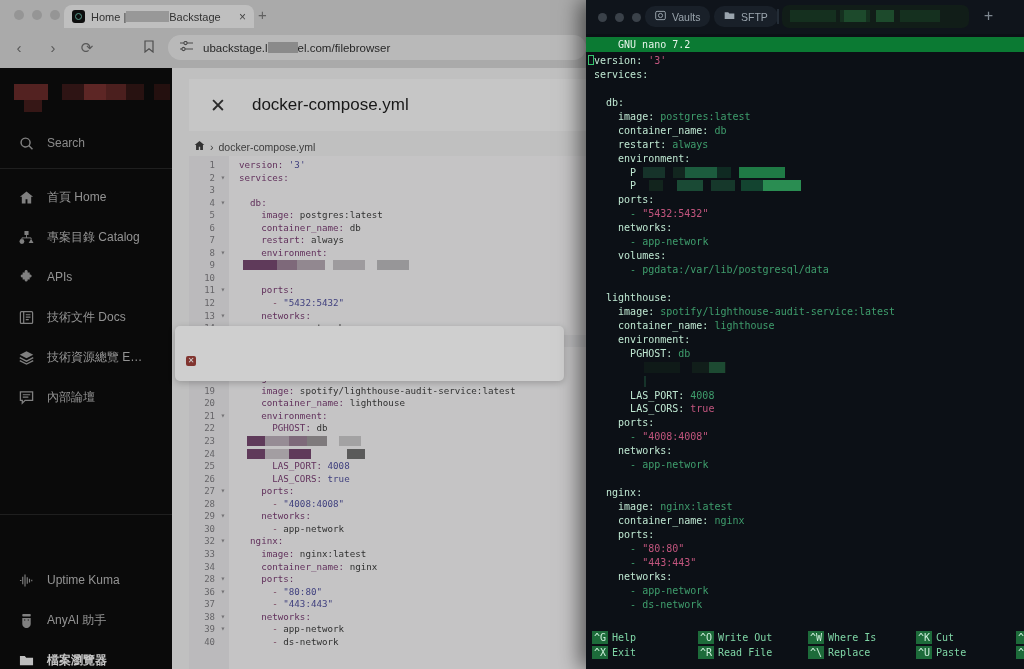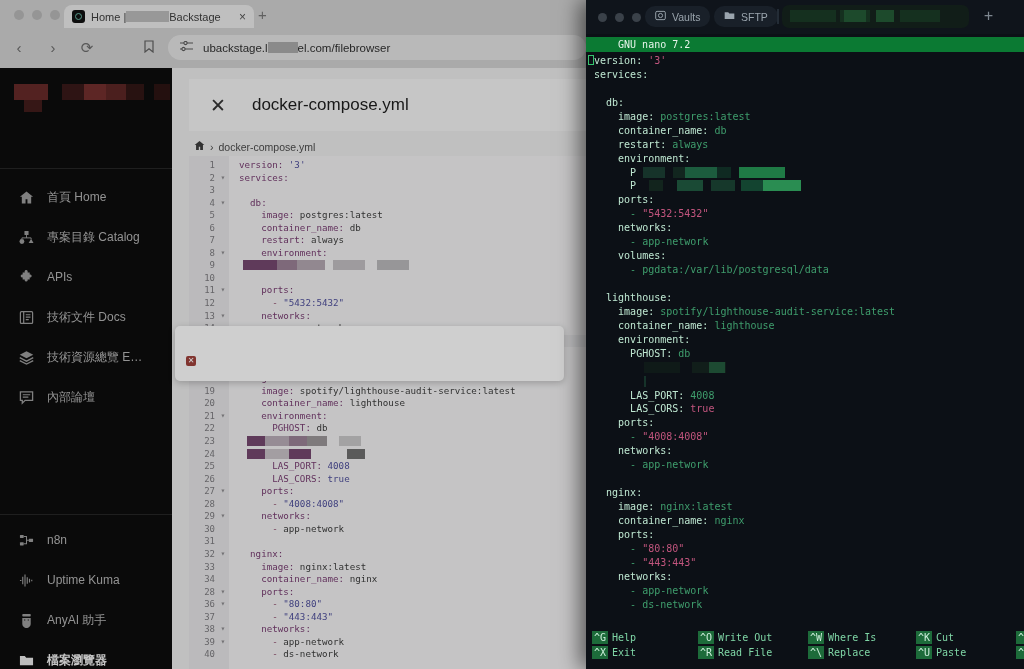--- a/index.html
+++ b/index.html
@@ -233,20 +233,28 @@
       <div class="bs-logo">
         <i style="left:0;top:2px;width:34px;height:16px;background:#8c1f1c;"></i>
         <i style="left:10px;top:18px;width:18px;height:12px;background:#5a1514;"></i>
         <i style="left:48px;top:2px;width:22px;height:16px;background:#4d1312;"></i>
         <i style="left:70px;top:2px;width:22px;height:16px;background:#9d2320;"></i>
         <i style="left:92px;top:2px;width:20px;height:16px;background:#7e1c1a;"></i>
         <i style="left:112px;top:2px;width:18px;height:16px;background:#431110;"></i>
         <i style="left:140px;top:2px;width:16px;height:16px;background:#3b0f0e;"></i>
       </div>
 
+      <div class="bs-srch">
+        <span class="bs-ico">
+          <svg viewBox="0 0 16 16">
+              <path d="M7 1.5a5.5 5.5 0 103.4 9.8l3.4 3.4 1.1-1.1-3.4-3.4A5.5 5.5 0 007 1.5zm0 1.5a4 4 0 110 8 4 4 0 010-8z"></path>
+            </svg>
+        </span>
+        <span>Search</span>
+      </div>
 
       <div class="bs-div" style="top:100px;"></div>
 
       <div class="bs-item" style="top:109px;">
         <span class="bs-ico">
             <svg viewBox="0 0 16 16">
               <path d="M8 1.5L1 7.2h2v7.3h4v-4.6h2v4.6h4V7.2h2z"></path>
             </svg>
           </span>
         <span>首頁 Home</span>
@@ -295,31 +303,20 @@
             <svg viewBox="0 0 16 16">
               <path d="M1.5 2h13v9h-8l-3 3v-3h-2z" fill="none" stroke="#9c9c9c" stroke-width="1.4"></path>
               <path d="M4 5h8M4 7.6h6" stroke="#9c9c9c" stroke-width="1.2"></path>
             </svg>
           </span>
         <span>內部論壇</span>
       </div>
 
       <div class="bs-div" style="top:446px;"></div>
 
-      <div class="bs-item" style="top:452px;">
-        <span class="bs-ico">
-            <svg viewBox="0 0 16 16">
-              <rect x="1" y="2" width="4" height="3.4" rx=".5"></rect>
-              <rect x="1" y="9.8" width="4" height="3.4" rx=".5"></rect>
-              <rect x="10.5" y="6" width="4.5" height="3.6" rx=".5"></rect>
-              <path d="M5 3.7h3v7.8H5M8 7.7h2.5" fill="none" stroke="#9c9c9c" stroke-width="1.1"></path>
-            </svg>
-          </span>
-        <span>n8n</span>
-      </div>
       <div class="bs-item" style="top:492px;">
         <span class="bs-ico">
             <svg viewBox="0 0 16 16">
               <path d="M1 8h1.6M4 4v8M6.4 1.5v13M8.8 4.5v7M11.2 6v4M13.6 7.2v1.6M15 8h0" stroke="#9c9c9c" stroke-width="1.2" fill="none"></path>
             </svg>
           </span>
         <span>Uptime Kuma</span>
       </div>
       <div class="bs-item" style="top:532px;">
         <span class="bs-ico">
@@ -381,21 +378,20 @@
             <div class="crow"><span class="ln">21</span><span class="fold">▾</span><span class="txt"><span class="k">    environment:</span></span></div>
             <div class="crow"><span class="ln">22</span><span class="fold"></span><span class="txt"><span class="k">      PGHOST:</span><span class="v"> db</span></span></div>
             <div class="crow"><span class="ln">23</span><span class="fold"></span><span class="txt" style="position: relative;"><span class="rd" style="position: absolute; left: 18px; top: 1px; width: 18px; background: rgb(142, 61, 132);"></span><span class="rd" style="position: absolute; left: 36px; top: 1px; width: 24px; background: rgb(191, 168, 188);"></span><span class="rd" style="position: absolute; left: 60px; top: 1px; width: 18px; background: rgb(168, 123, 160);"></span><span class="rd" style="position: absolute; left: 78px; top: 1px; width: 20px; background: rgb(156, 148, 153);"></span><span class="rd" style="position: absolute; left: 110px; top: 1px; width: 22px; background: rgb(200, 197, 200);"></span> </span></div>
             <div class="crow"><span class="ln">24</span><span class="fold"></span><span class="txt" style="position: relative;"><span class="rd" style="position: absolute; left: 18px; top: 1px; width: 18px; background: rgb(142, 61, 132);"></span><span class="rd" style="position: absolute; left: 36px; top: 1px; width: 24px; background: rgb(203, 191, 200);"></span><span class="rd" style="position: absolute; left: 60px; top: 1px; width: 22px; background: rgb(142, 61, 132);"></span><span class="rd" style="position: absolute; left: 118px; top: 1px; width: 18px; background: rgb(110, 110, 110);"></span> </span></div>
             <div class="crow"><span class="ln">25</span><span class="fold"></span><span class="txt"><span class="k">      LAS_PORT:</span><span class="v"> </span><span class="n">4008</span></span></div>
             <div class="crow"><span class="ln">26</span><span class="fold"></span><span class="txt"><span class="k">      LAS_CORS:</span><span class="v"> </span><span class="n">true</span></span></div>
             <div class="crow"><span class="ln">27</span><span class="fold">▾</span><span class="txt"><span class="k">    ports:</span></span></div>
             <div class="crow"><span class="ln">28</span><span class="fold"></span><span class="txt"><span class="d">      - </span><span class="n">"4008:4008"</span></span></div>
             <div class="crow"><span class="ln">29</span><span class="fold">▾</span><span class="txt"><span class="k">    networks:</span></span></div>
             <div class="crow"><span class="ln">30</span><span class="fold"></span><span class="txt"><span class="d">      - </span><span class="v">app-network</span></span></div>
-            <div class="crow"><span class="ln">31</span><span class="fold"></span><span class="txt"></span></div>
             <div class="crow"><span class="ln">32</span><span class="fold">▾</span><span class="txt"><span class="k">  nginx:</span></span></div>
             <div class="crow"><span class="ln">33</span><span class="fold"></span><span class="txt"><span class="k">    image:</span><span class="v"> nginx:latest</span></span></div>
             <div class="crow"><span class="ln">34</span><span class="fold"></span><span class="txt"><span class="k">    container_name:</span><span class="v"> nginx</span></span></div>
             <div class="crow"><span class="ln">28</span><span class="fold">▾</span><span class="txt"><span class="k">    ports:</span></span></div>
             <div class="crow"><span class="ln">36</span><span class="fold">▾</span><span class="txt"><span class="d">      - </span><span class="n">"80:80"</span></span></div>
             <div class="crow"><span class="ln">37</span><span class="fold"></span><span class="txt"><span class="d">      - </span><span class="n">"443:443"</span></span></div>
             <div class="crow"><span class="ln">38</span><span class="fold">▾</span><span class="txt"><span class="k">    networks:</span></span></div>
             <div class="crow"><span class="ln">39</span><span class="fold">▾</span><span class="txt"><span class="d">      - </span><span class="v">app-network</span></span></div>
             <div class="crow"><span class="ln">40</span><span class="fold"></span><span class="txt"><span class="d">      - </span><span class="v">ds-network</span></span></div>
           </div>

